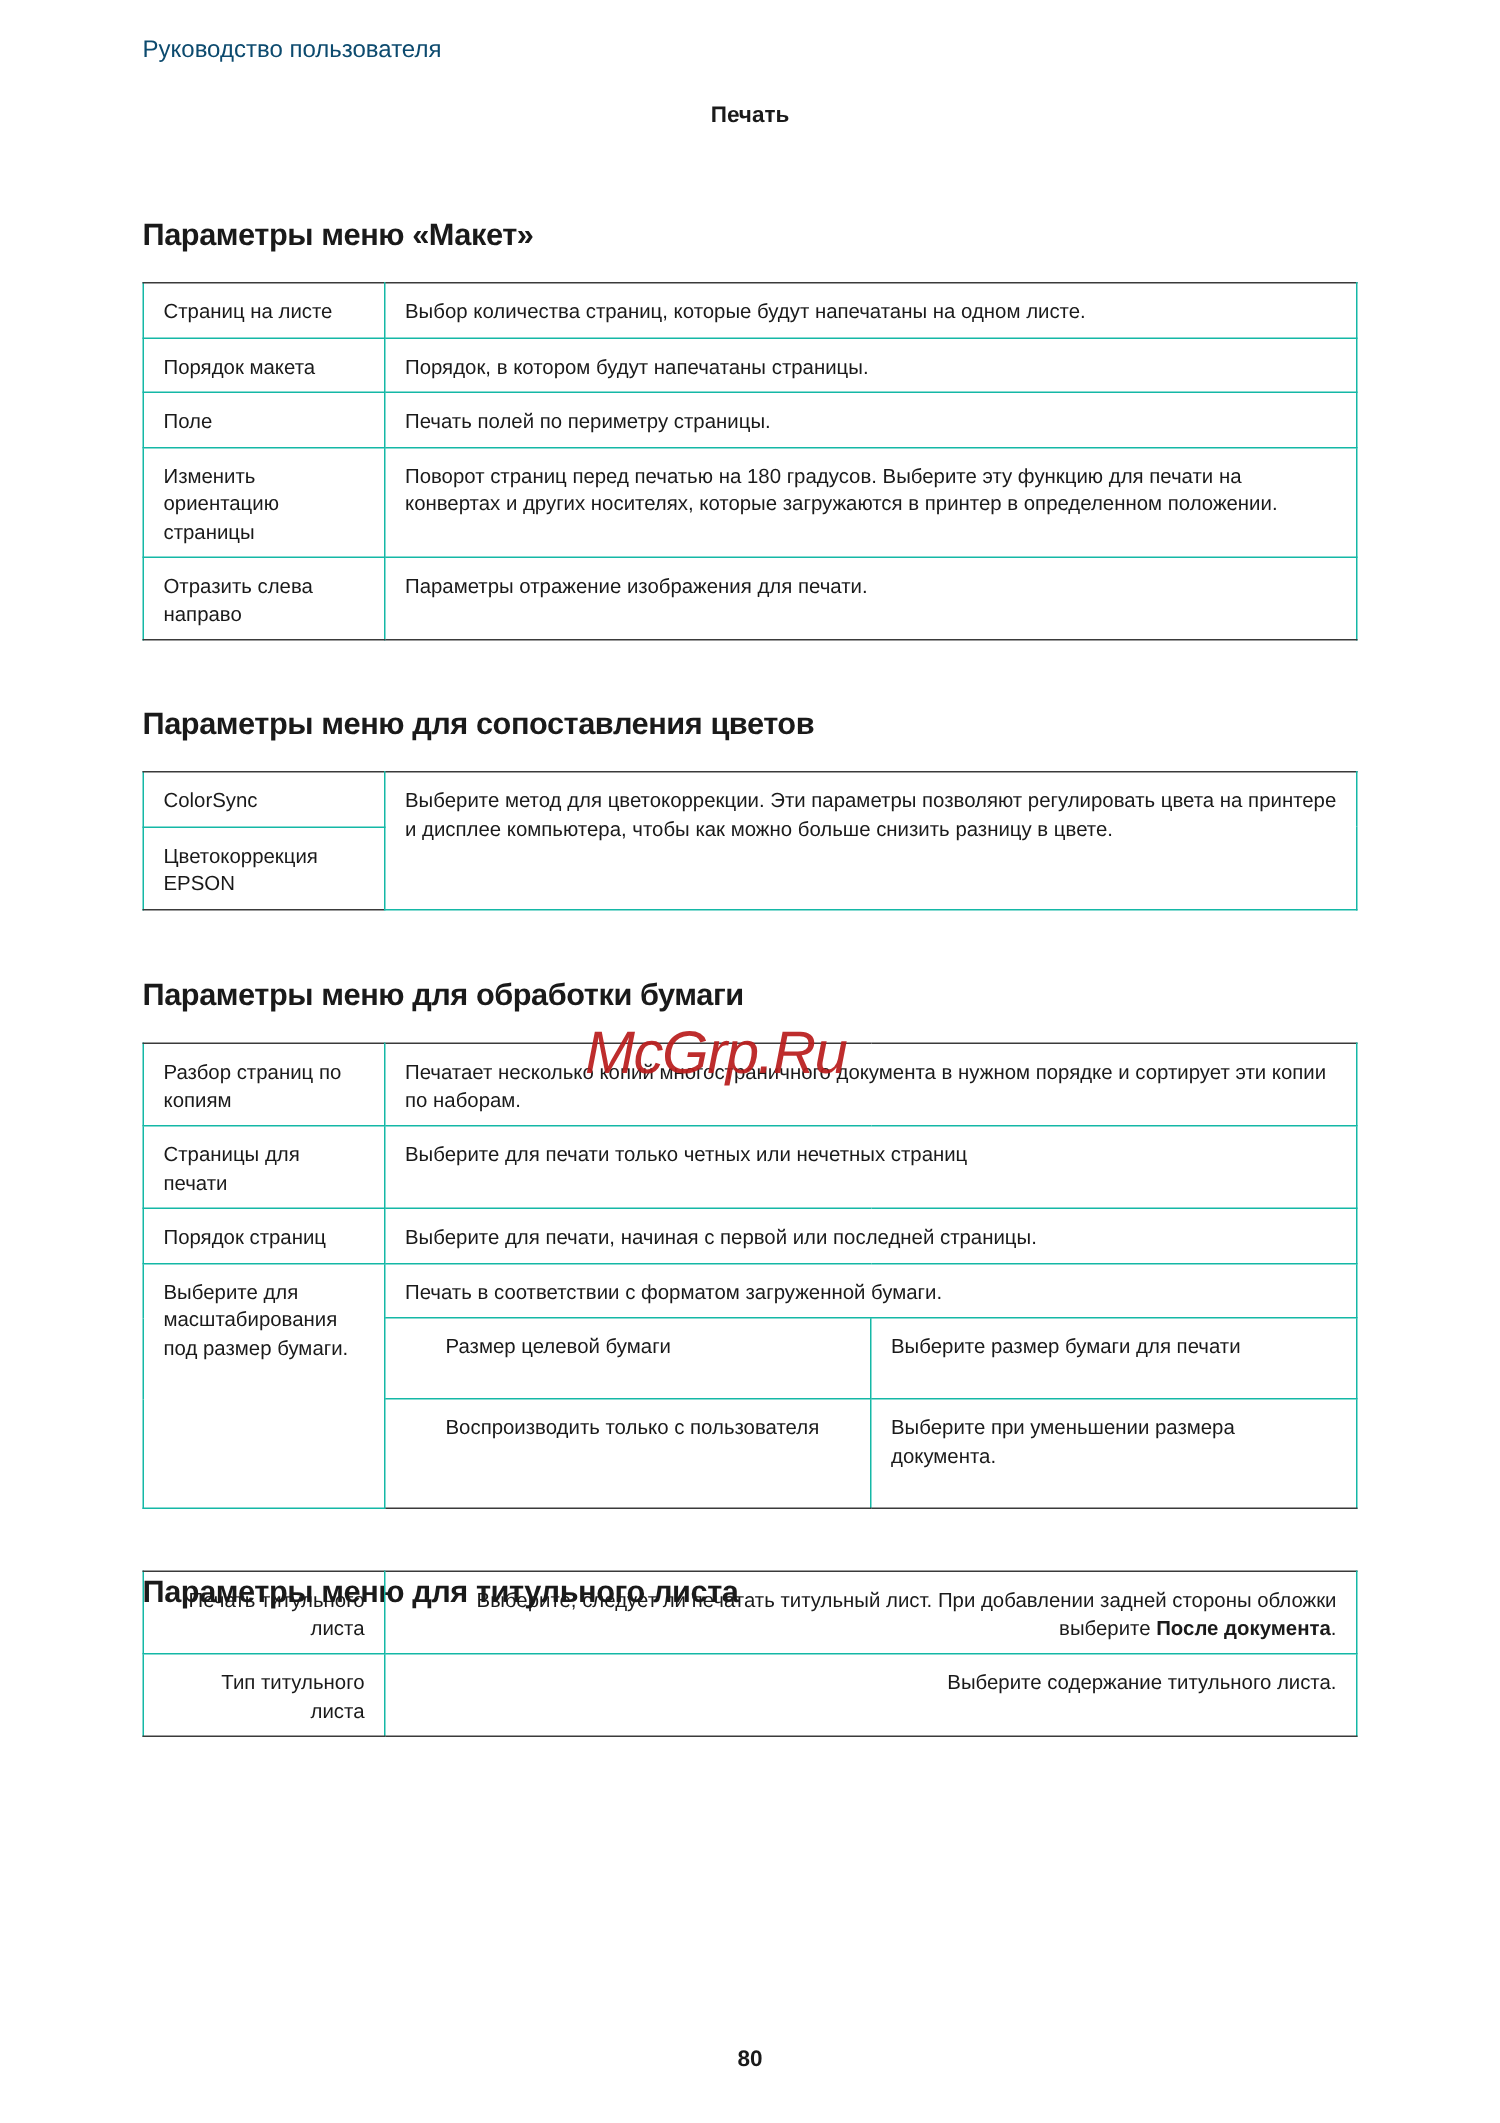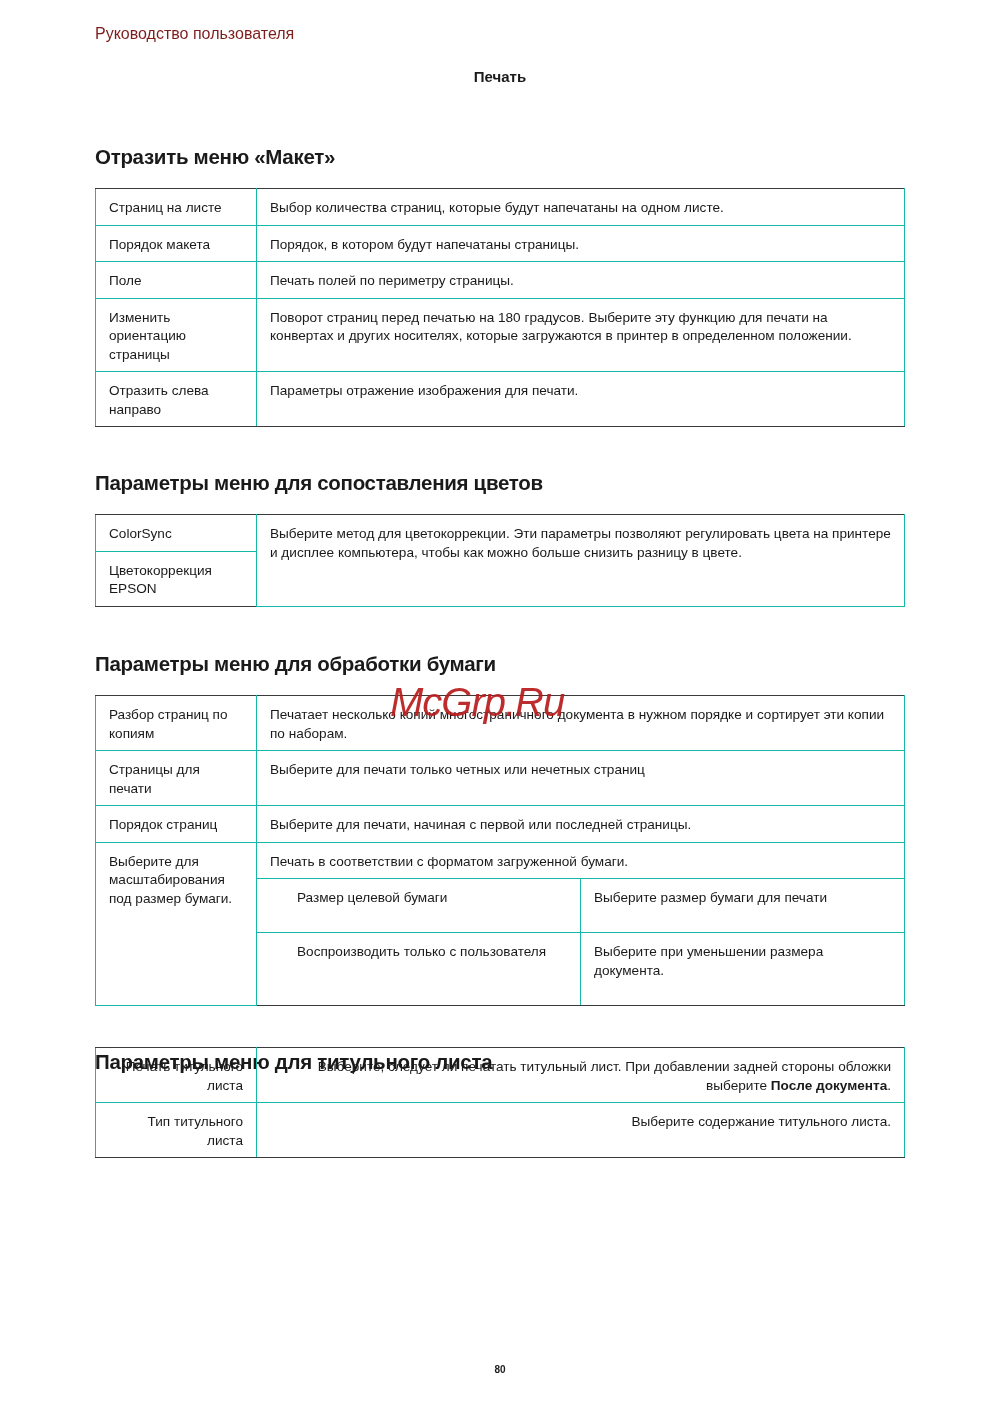--- a/index.html
+++ b/index.html
@@ -13,21 +13,21 @@
       position: relative;
       font-family: "Liberation Sans", "DejaVu Sans", sans-serif;
       color: #1a1a1a;
       overflow: hidden;
     }
     .running-header {
       position: absolute;
       left: 95px;
       top: 25px;
       font-size: 16px;
-      color: #7f1d1d;
+      color: #0c4a6e;
     }
     .chapter-title {
       position: absolute;
       left: 0;
       width: 1000px;
       top: 68px;
       text-align: center;
       font-size: 15px;
       font-weight: bold;
     }
@@ -72,31 +72,31 @@
       letter-spacing: -1px;
       opacity: 0.92;
       pointer-events: none;
     }
     .page-number {
       position: absolute;
       left: 0;
       width: 1000px;
       top: 1364px;
       text-align: center;
-      font-size: 10px;
+      font-size: 15px;
       font-weight: bold;
     }
   </style>
 </head>
 <body>
 
 <div class="running-header">Руководство пользователя</div>
 <div class="chapter-title">Печать</div>
 
-<h2 class="section-title" style="top:145px;">Отразить меню «Макет»</h2>
+<h2 class="section-title" style="top:145px;">Параметры меню «Макет»</h2>
 <table class="param-table" style="top:188px;">
   <tbody>
       <tr style="height:36px;">
     <td class="col-name">Страниц на листе</td>
     <td>Выбор количества страниц, которые будут напечатаны на одном листе.</td>
   </tr>
   <tr style="height:36px;">
     <td class="col-name">Порядок макета</td>
     <td>Порядок, в котором будут напечатаны страницы.</td>
   </tr>

